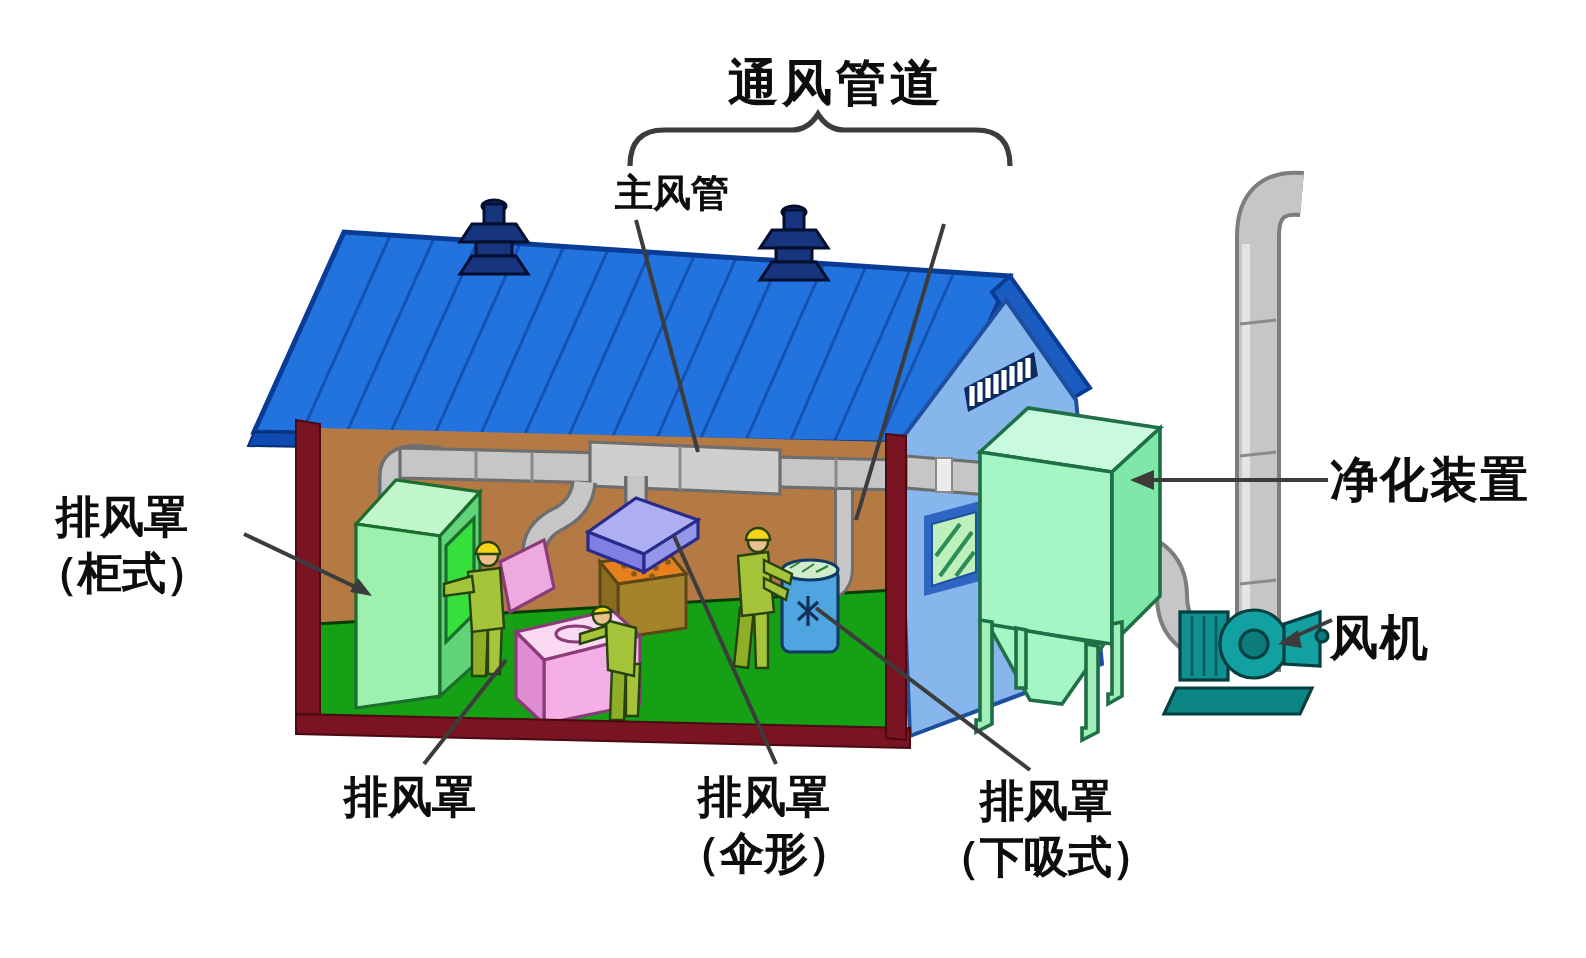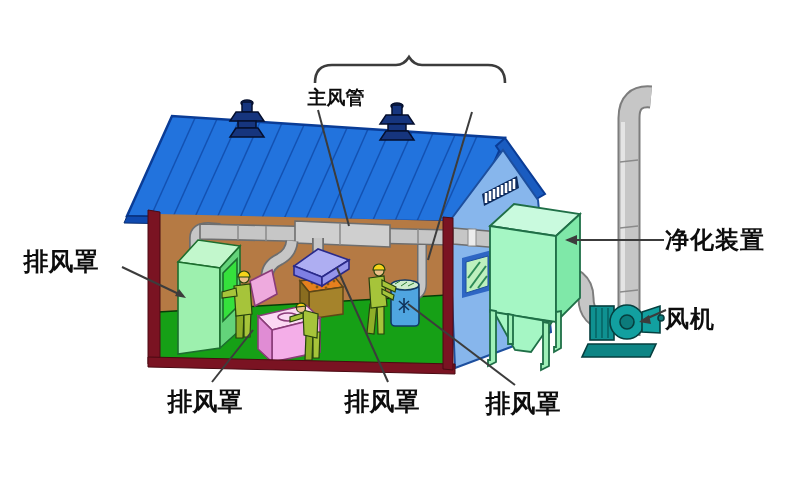--- a/index.html
+++ b/index.html
@@ -8,21 +8,21 @@
     font-family:"DejaVu Sans","Liberation Sans",sans-serif;
   }
   .canvas svg{position:absolute;left:0;top:0;}
   .lbl{
     position:absolute;font-weight:bold;color:#0d0d0d;text-align:center;
     line-height:1.26;white-space:nowrap;
   }
   .lbl .ln{display:block;}
   .title-lbl{font-size:25px;letter-spacing:2px;}
   .duct-lbl{font-size:19px;margin-left:20px;}
-  .hood-lbl{font-size:25px;}
+  .hood-lbl{font-size:22px;}
   .right-lbl{font-size:24px;letter-spacing:1px;}
 </style>
 </head>
 <body>
 
 <div class="canvas">
 
 <svg width="793" height="479" viewBox="0 0 793 479">
 
   <g>
@@ -260,37 +260,41 @@
     <line x1="664" y1="240" x2="567" y2="240"></line>
     <line x1="666" y1="310" x2="641" y2="321"></line>
   </g>
   <g fill="#3c3c3c" stroke="none">
     <polygon points="186,298 175,296 179,289"></polygon>
     <polygon points="565,240 577,235 577,245"></polygon>
     <polygon points="639,322 649,315 651,324"></polygon>
   </g>
 </svg>
 
+<div class="lbl title-lbl" style="left:356px;top:26px;width:124px;">通风管道</div>
 
 <div class="lbl duct-lbl" style="left:281px;top:86px;width:70px;">主风管</div>
 
 
 <div class="lbl hood-lbl" style="left:2px;top:246px;width:118px;">
   <span class="ln">排风罩</span>
+  <span class="ln">（柜式）</span>
 </div>
 
 <div class="lbl hood-lbl" style="left:134px;top:386px;width:142px;">
   <span class="ln">排风罩</span>
 </div>
 
 <div class="lbl hood-lbl" style="left:322px;top:386px;width:120px;">
   <span class="ln">排风罩</span>
+  <span class="ln">（伞形）</span>
 </div>
 
 <div class="lbl hood-lbl" style="left:450px;top:388px;width:146px;">
   <span class="ln">排风罩</span>
+  <span class="ln">（下吸式）</span>
 </div>
 
 <div class="lbl right-lbl" style="left:665px;top:225px;width:115px;text-align:left;">净化装置</div>
 
 <div class="lbl right-lbl" style="left:665px;top:304px;width:70px;text-align:left;">风机</div>
 
 </div>
 
 </body></html>

